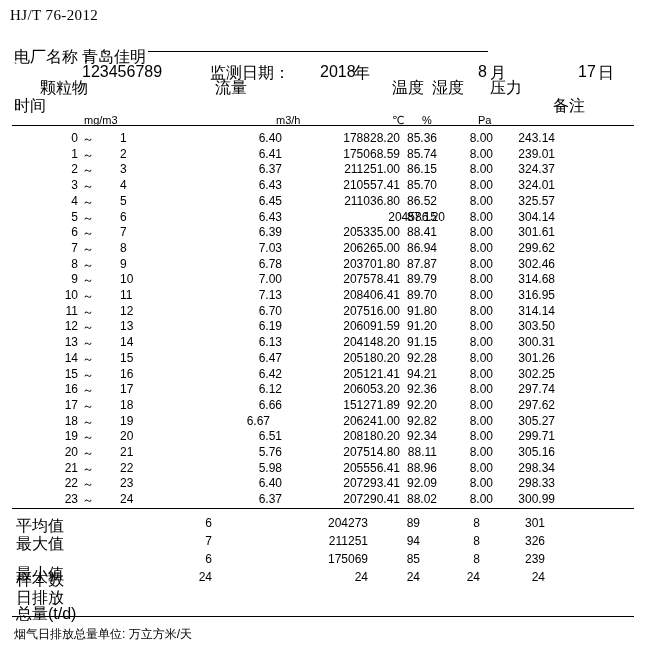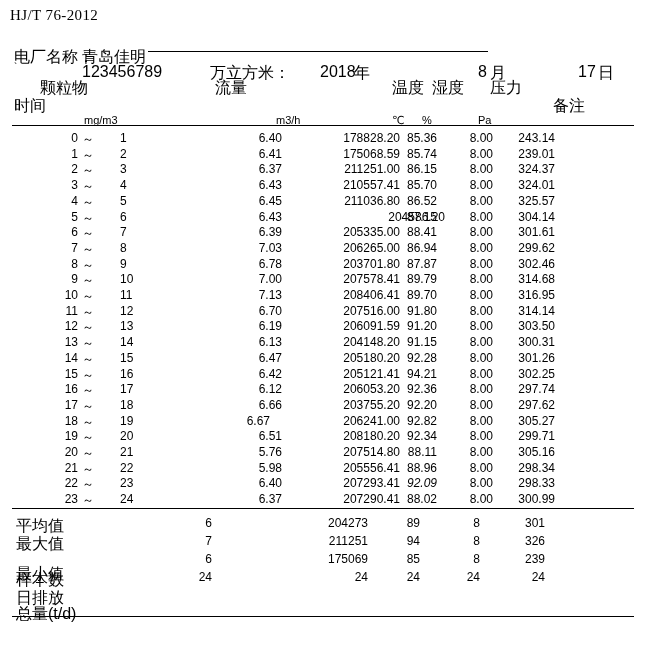--- a/index.html
+++ b/index.html
@@ -83,21 +83,21 @@
 <div id="page">
 
   <div class="std-code">HJ/T 76-2012</div>
   <div class="title-underline"></div>
 
   <div class="lbl" style="left:14px; top:47px;">电厂名称：</div>
   <div class="lbl" style="left:82px; top:47px;">青岛佳明</div>
   <div class="lbl" style="left:14px; top:62px; font-size:10px;">`</div>
   <div class="lbl" style="left:82px; top:63px;">123456789</div>
 
-  <div class="lbl" style="left:210px; top:63px;">万立方米：</div>
+  <div class="lbl" style="left:210px; top:63px;">监测日期：</div>
   <div class="lbl" style="left:320px; top:63px;">2018</div>
   <div class="lbl" style="left:354px; top:63px;">年</div>
   <div class="lbl" style="left:478px; top:63px;">8</div>
   <div class="lbl" style="left:490px; top:63px;">月</div>
   <div class="lbl" style="left:578px; top:63px;">17</div>
   <div class="lbl" style="left:598px; top:63px;">日</div>
 
   <div class="lbl" style="left:40px; top:78px;">颗粒物</div>
   <div class="lbl" style="left:215px; top:78px;">流量</div>
   <div class="lbl" style="left:392px; top:78px;">温度</div>
@@ -285,21 +285,21 @@
         <div class="num" style="left: 280px; width: 120px; top: 382px;">206053.20</div>
         <div class="num" style="left: 317px; width: 120px; top: 382px;">92.36</div>
         <div class="num" style="left: 373px; width: 120px; top: 382px;">8.00</div>
         <div class="num" style="left: 435px; width: 120px; top: 382px;">297.74</div>
       </div>
       <div>
         <div class="num" style="left: 60px; width: 18px; top: 398px;">17</div>
         <div class="tick" style="left: 82px; top: 398px;">～</div>
         <div class="num" style="left: 120px; width: 20px; top: 398px; text-align: left;">18</div>
         <div class="num" style="left: 162px; width: 120px; top: 398px;">6.66</div>
-        <div class="num" style="left: 280px; width: 120px; top: 398px;">203755.20</div>
+        <div class="num" style="left: 280px; width: 120px; top: 398px;">151271.89</div>
         <div class="num" style="left: 317px; width: 120px; top: 398px;">92.20</div>
         <div class="num" style="left: 373px; width: 120px; top: 398px;">8.00</div>
         <div class="num" style="left: 435px; width: 120px; top: 398px;">297.62</div>
       </div>
       <div>
         <div class="num" style="left: 60px; width: 18px; top: 414px;">18</div>
         <div class="tick" style="left: 82px; top: 414px;">～</div>
         <div class="num" style="left: 120px; width: 20px; top: 414px; text-align: left;">19</div>
         <div class="num" style="left: 150px; width: 120px; top: 414px;">6.67</div>
         <div class="num" style="left: 280px; width: 120px; top: 414px;">206241.00</div>
@@ -336,21 +336,21 @@
         <div class="num" style="left: 317px; width: 120px; top: 461px;">88.96</div>
         <div class="num" style="left: 373px; width: 120px; top: 461px;">8.00</div>
         <div class="num" style="left: 435px; width: 120px; top: 461px;">298.34</div>
       </div>
       <div>
         <div class="num" style="left: 60px; width: 18px; top: 476px;">22</div>
         <div class="tick" style="left: 82px; top: 476px;">～</div>
         <div class="num" style="left: 120px; width: 20px; top: 476px; text-align: left;">23</div>
         <div class="num" style="left: 162px; width: 120px; top: 476px;">6.40</div>
         <div class="num" style="left: 280px; width: 120px; top: 476px;">207293.41</div>
-        <div class="num" style="left: 317px; width: 120px; top: 476px; font-style: italic;">92.09</div>
+        <div class="num" style="left: 317px; width: 120px; top: 476px;">92.09</div>
         <div class="num" style="left: 373px; width: 120px; top: 476px;">8.00</div>
         <div class="num" style="left: 435px; width: 120px; top: 476px;">298.33</div>
       </div>
       <div>
         <div class="num" style="left: 60px; width: 18px; top: 492px;">23</div>
         <div class="tick" style="left: 82px; top: 492px;">～</div>
         <div class="num" style="left: 120px; width: 20px; top: 492px; text-align: left;">24</div>
         <div class="num" style="left: 162px; width: 120px; top: 492px;">6.37</div>
         <div class="num" style="left: 280px; width: 120px; top: 492px;">207290.41</div>
         <div class="num" style="left: 317px; width: 120px; top: 492px;">88.02</div>
@@ -389,13 +389,14 @@
         <div class="num" style="left: 92px; width: 120px; top: 570px;">24</div>
         <div class="num" style="left: 248px; width: 120px; top: 570px;">24</div>
         <div class="num" style="left: 300px; width: 120px; top: 570px;">24</div>
         <div class="num" style="left: 360px; width: 120px; top: 570px;">24</div>
         <div class="num" style="left: 425px; width: 120px; top: 570px;">24</div>
       </div>
       <div class="lbl" style="left: 16px; top: 588px;">日排放</div>
       <div class="lbl" style="left: 16px; top: 604px;">总量(t/d)</div>
     </div>
 
+  <div class="footnote">烟气日排放总量单位: 万立方米/天</div>
 </div>
 
 </body></html>

